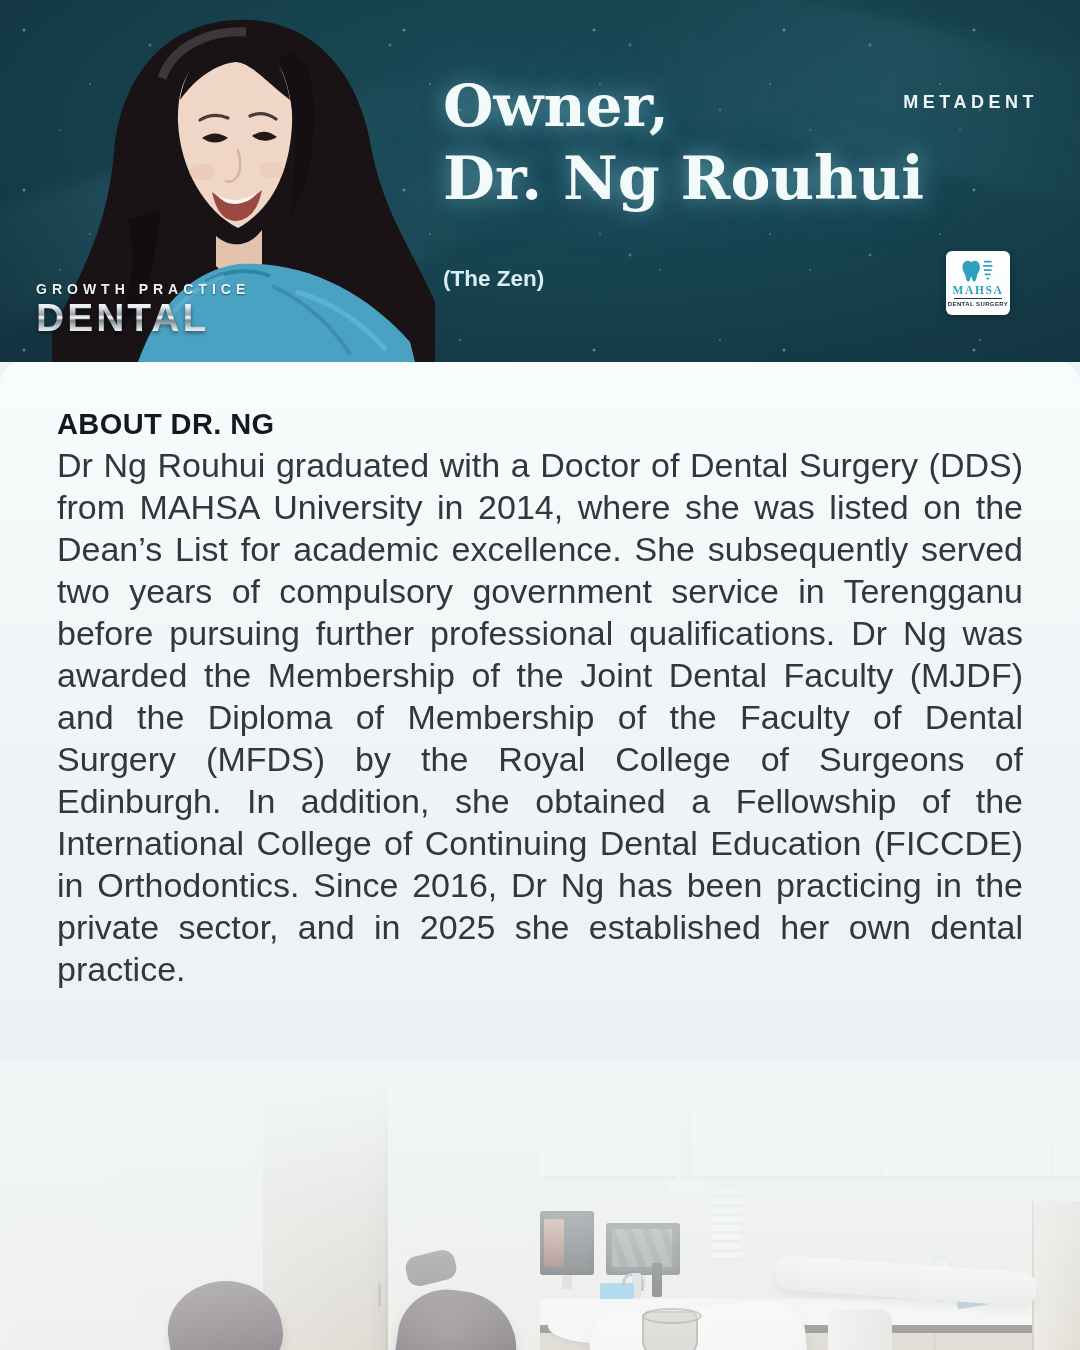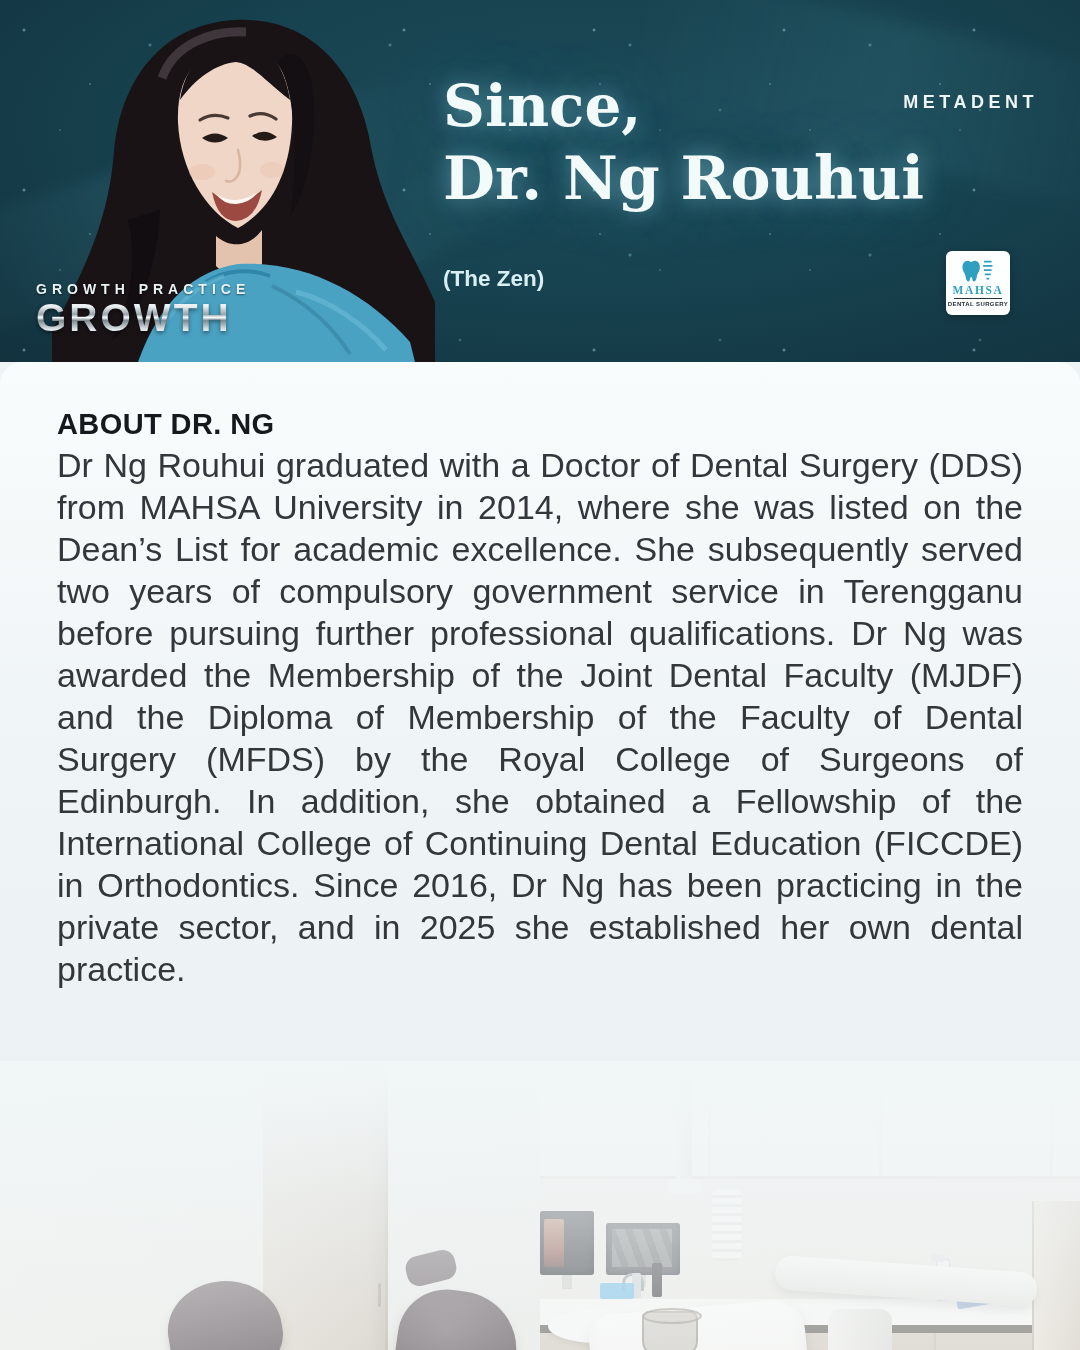--- a/index.html
+++ b/index.html
@@ -202,41 +202,41 @@
       <path d="M206 236 L206 266 C220 280 240 280 252 264 L252 230 C238 248 220 248 206 236 Z" fill="#e4c3ae"></path>
       <path d="M128 362 C150 300 186 270 228 264 C294 260 356 292 400 342 L405 362 Z" fill="#4aa2c3"></path>
       <path d="M196 282 C214 270 240 268 260 276" stroke="#2f86a8" stroke-width="4" fill="none"></path>
       <path d="M286 292 C318 300 352 322 376 350" stroke="#6cbcd8" stroke-width="5" fill="none" opacity="0.6"></path>
       <path d="M262 286 C296 302 322 326 340 354" stroke="#357e9e" stroke-width="4" fill="none" opacity="0.6"></path>
       <path d="M150 330 C168 302 190 284 214 276" stroke="#6cbcd8" stroke-width="4" fill="none" opacity="0.5"></path>
       <path d="M118 220 C128 260 120 306 102 340 C132 316 148 260 150 210 Z" fill="#120d10"></path>
     </svg>
 
     <div class="hero-text">
-      <div class="hero-title l1">Since,</div>
+      <div class="hero-title l1">Owner,</div>
       <div class="hero-title l2">Dr. Ng Rouhui</div>
       <div class="hero-sub">
         <br>
         <span>(The Zen)</span>
       </div>
     </div>
 
     <div class="bliss-badge">
       <svg width="34" height="24" viewBox="0 0 40 28">
         <path d="M8 2 C3 2 1 7 2 12 C3 16 5 17 5.5 21 C6 25 8 27 9.5 26 C11 25 10.5 21 12 21 C13.5 21 13 25 14.5 26 C16 27 18 25 18.5 21 C19 17 21 16 22 12 C23 7 21 2 16 2 C13.5 2 13 3.5 12 3.5 C11 3.5 10.5 2 8 2 Z" fill="#2fa0bf"></path>
         <path d="M27 3 h9 M26 8 h11 M27 13 h9 M28 18 h7 M30 23 h3" stroke="#2fa0bf" stroke-width="2.2" fill="none"></path>
       </svg>
       <div class="bliss-name">MAHSA</div>
       <div class="bliss-div"></div>
       <div class="bliss-tag">DENTAL SURGERY</div>
     </div>
 
     <div class="dpg">
       <div class="dpg-top">GROWTH PRACTICE</div>
-      <div class="dpg-growth">GROWTH</div>
+      <div class="dpg-growth">DENTAL</div>
     </div>
   </header>
 
   <main class="main">
 
     <div class="scene">
       <div class="wall"></div>
       <div class="door"></div>
       <div class="door-handle"></div>
       <div class="floor"></div>

